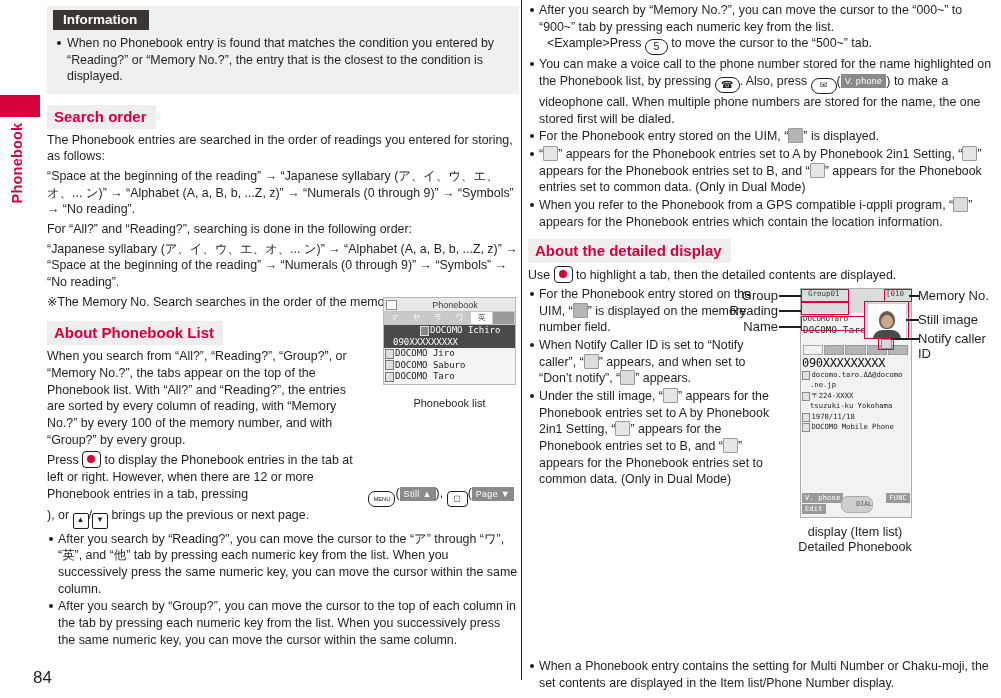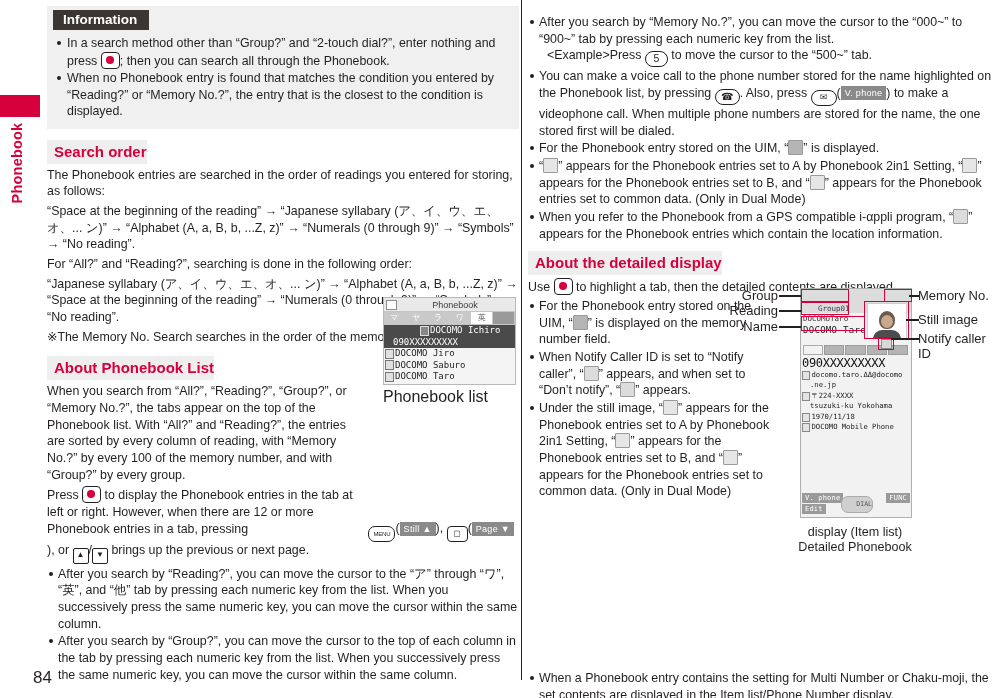--- a/index.html
+++ b/index.html
@@ -55,21 +55,21 @@
   }
   .info-list li:before{
     content:"";position:absolute;left:2px;top:6px;
     width:4px;height:4px;border-radius:50%;background:#231f20;
   }
 
   
   .sec-head{
     background:#eeeeee;color:#d6003c;
     font-size:15px;font-weight:bold;
-    padding:3px 0 4px 7px;display:inline-block;
+    padding:3px 9px 4px 7px;display:inline-block;
     margin-top:11px;
   }
 
   
   p.body{font-size:12.4px;line-height:1.345;margin:3px 0 0 0;}
   ul.bul{margin:2px 0 0 0;padding:0;list-style:none;}
   ul.bul > li{
     position:relative;padding-left:11px;margin-top:1px;
     font-size:12.4px;line-height:1.345;
   }
@@ -146,31 +146,31 @@
     font-size:9px;line-height:11.5px;padding-left:1px;color:#222;
     white-space:nowrap;display:flex;align-items:center;
   }
   .pb-row.sel{background:#4a4a4a;color:#ffffff;padding-left:36px;}
   .pb-ic{
     display:inline-block;width:7px;height:8px;margin-right:1px;
     border:1px solid #777;background:#e0e0e0;flex:none;
   }
   .pb-row.sel .pb-ic{border-color:#ddd;background:#888;}
   .fig-cap{
-    text-align:left;font-size:16px;margin-top:3px;
+    text-align:center;font-size:11px;margin-top:12px;
     font-family:"Liberation Sans",sans-serif;color:#231f20;
   }
 
   
   .fig-detail{position:absolute;left:800px;top:288px;width:112px;}
   .dd{background:#f2f2f2;border:1px solid #b0b0b0;
       font-family:"DejaVu Sans Mono","Liberation Mono",monospace;
       position:relative;height:228px;}
   .dd-head{display:flex;justify-content:space-between;background:#dcdcdc;
-      height:24px;align-items:flex-end;padding:0 17px;}
+      height:24px;align-items:flex-start;padding:0 7px;}
   .dd-head span{font-size:7.5px;color:#3a3a3a;}
   .dd-reading{font-size:7.5px;padding:1px 2px;color:#333;}
   .dd-name{font-size:9px;padding:1px 2px;color:#222;letter-spacing:.3px;}
   .dd-photo{
     position:absolute;right:4px;top:14px;width:38px;height:34px;
     background:#ffffff;border:1px solid #cfcfcf;overflow:hidden;
   }
   .dd-photo .head{
     position:absolute;left:11px;top:7px;width:16px;height:18px;
     border-radius:50% 50% 45% 45%;background:#6b5a4e;
@@ -234,22 +234,20 @@
   <div class="page-no">84</div>
 
   <div class="col-divider"></div>
 
   <div class="col-left">
 
     
     <div class="info-box">
       <div class="info-title">Information</div>
       <ul class="info-list">
-        <li><span>In a search method other than “Group?” and “2-touch dial?”, enter nothing and press</span>
-          <span class="nav-key"></span><span>; then you can search all through the Phonebook.</span></li>
         <li>When no Phonebook entry is found that matches the condition you entered by “Reading?” or “Memory No.?”, the entry that is the closest to the condition is displayed.</li>
       </ul>
     </div>
 
     
     <div class="sec-head">Search order</div>
     <p class="body">The Phonebook entries are searched in the order of readings you entered for storing, as follows:</p>
     <p class="body">“Space at the beginning of the reading” → “Japanese syllabary (ア、イ、ウ、エ、オ、... ン)” → “Alphabet (A, a, B, b, ...Z, z)” → “Numerals (0 through 9)” → “Symbols” → “No reading”.</p>
     <p class="body">For “All?” and “Reading?”, searching is done in the following order:</p>
     <p class="body">“Japanese syllabary (ア、イ、ウ、エ、オ、... ン)” → “Alphabet (A, a, B, b, ...Z, z)” → “Space at the beginning of the reading” → “Numerals (0 through 9)” → “Symbols” → “No reading”.</p>
@@ -310,21 +308,21 @@
       </div>
       <div class="pb-row" style="padding-bottom:1px;">
         <span class="pb-ic"></span>
           <span>DOCOMO Taro</span>
       </div>
     </div>
     <div class="fig-cap">Phonebook list</div>
   </div>
 
   <div class="col-right">
-    <ul class="bul" style="margin-top:14px;">
+    <ul class="bul" style="margin-top:2px;">
 
       <li>
         <span>After you search by “Memory No.?”, you can move the cursor to the “000~” to “900~” tab by pressing each numeric key from the list.</span>
         <span class="ex">
           <span>&lt;Example&gt;Press</span>
           <span class="key">5</span>
           <span>to move the cursor to the “500~” tab.</span>
         </span>
       </li>
 

